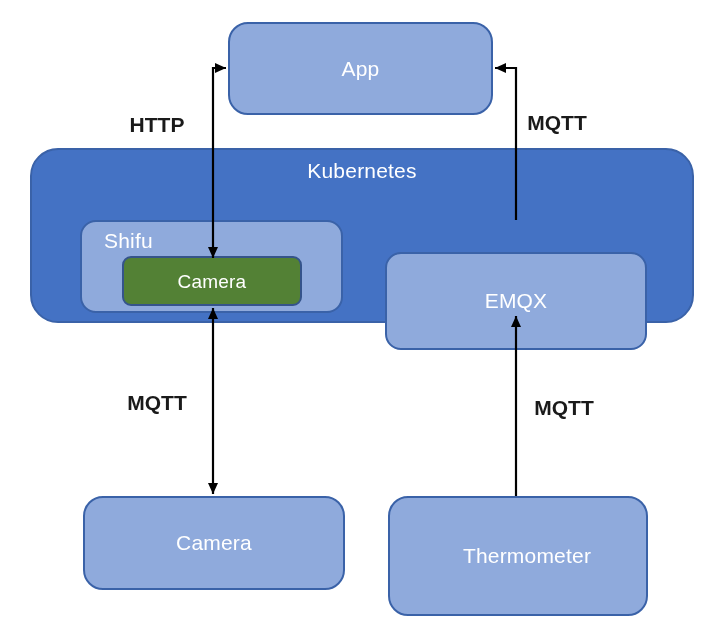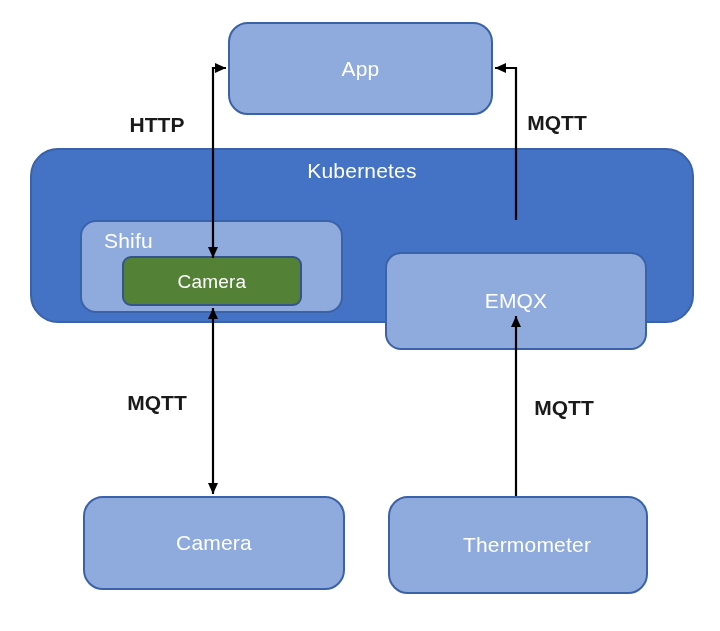--- a/index.html
+++ b/index.html
@@ -64,21 +64,21 @@
   }
   .node-emqx {
     left: 385px; top: 220px; width: 262px; height: 98px;
     border-radius: 16px; z-index: 2; margin-top: 32px;
   }
   .node-camera {
     left: 83px; top: 496px; width: 262px; height: 94px;
     border-radius: 20px; z-index: 1;
   }
   .node-thermometer {
-    left: 388px; top: 496px; width: 260px; height: 98px;
+    left: 388px; top: 496px; width: 260px; height: 120px;
     border-radius: 20px; z-index: 1; padding-left: 18px;
   }
   .edge-label {
     position: absolute;
     transform: translate(-50%, -50%);
     color: var(--label-color, #1a1a1a);
     font-size: 21px;
     font-weight: 600;
     z-index: 5;
     white-space: nowrap;

